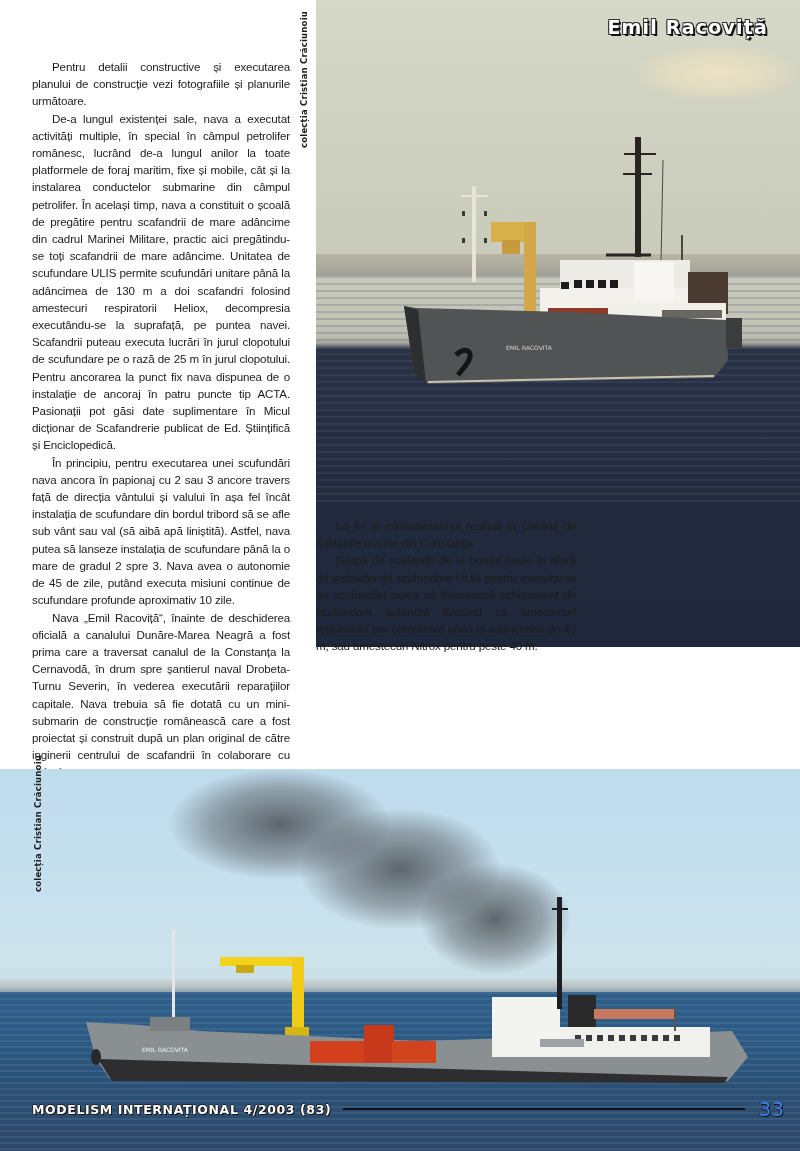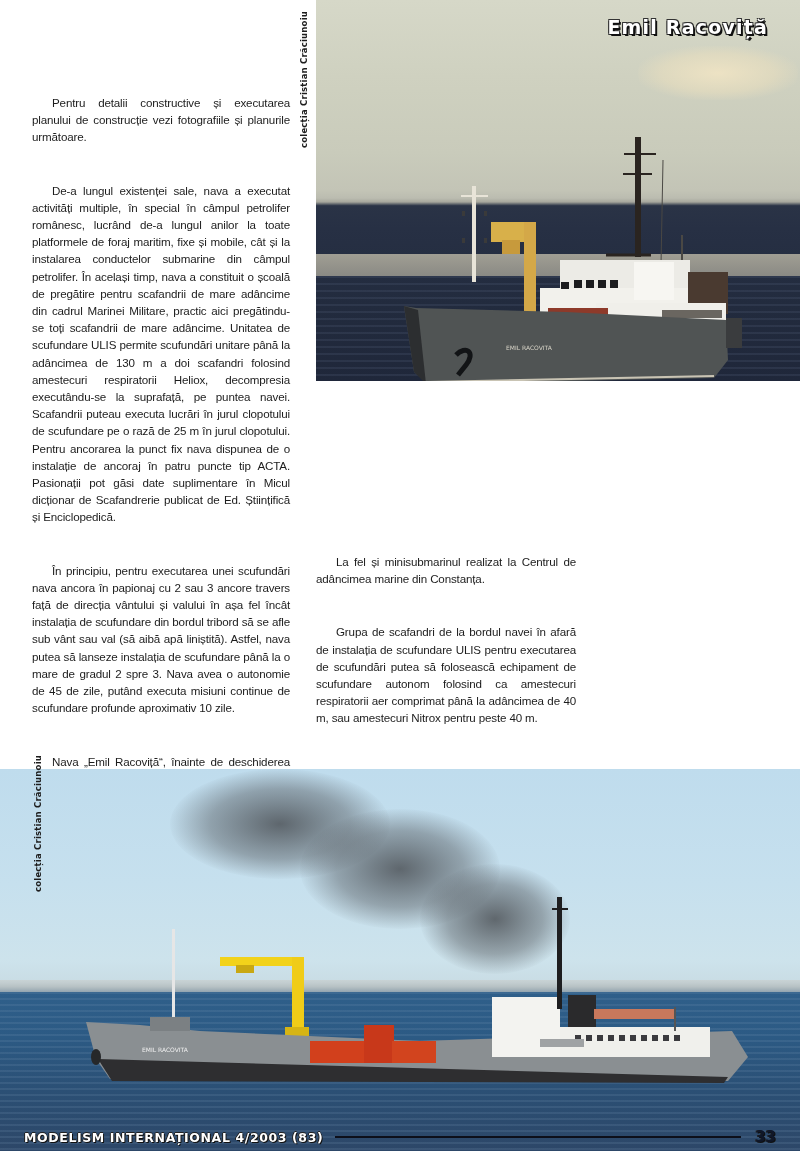--- a/index.html
+++ b/index.html
@@ -9,29 +9,29 @@
     .col {
       position: absolute;
       font-family: "Liberation Sans", sans-serif;
       font-size: 11.6px;
       line-height: 17.2px;
       text-align: justify;
       color: #1c1c1c;
       letter-spacing: -0.15px;
     }
     .col p { text-indent: 0; }
-    .col p.ind { text-indent: 20px; margin-top: 36px; }
+    .col p.ind { text-indent: 20px; }
     #col-left { left: 32px; top: 58px; width: 258px; }
     #col-right { left: 316px; top: 517px; width: 260px; }
 
     .end-mark { display: inline-block; width: 8px; height: 8px; background: #111; margin-left: 4px; vertical-align: 0px; }
 
     
     #photo-top {
-      position: absolute; left: 316px; top: 0; width: 484px; height: 381px; overflow: hidden;
+      position: absolute; left: 316px; top: 0; width: 484px; height: 647px; overflow: hidden;
       background: linear-gradient(to bottom, #d6d8c8 0%, #cfd1c0 20%, #c9cbbb 40%, #c3c4b6 50%, #bbbcb0 52%, #a8a89e 53%, #2a3346 54%, #273044 60%, #222b3e 80%, #1f273a 100%);
     }
     #photo-top .cloud { position: absolute; left: 322px; top: 46px; width: 160px; height: 54px; border-radius: 40px; background: radial-gradient(ellipse at center, rgba(240,228,196,0.9) 0%, rgba(236,224,190,0.5) 50%, rgba(220,214,190,0) 75%); }
     #photo-top .shore { position: absolute; left: 0; top: 254px; width: 484px; height: 22px; background: linear-gradient(to bottom, #b6b2a2, #9c9a90); opacity: 0.85; }
     #photo-top .sea-lines { position: absolute; left: 0; top: 276px; width: 484px; height: 231px;
       background: repeating-linear-gradient(to bottom, rgba(80,92,118,0.25) 0px, rgba(80,92,118,0.25) 2px, rgba(0,0,0,0) 2px, rgba(0,0,0,0) 7px); }
 
     #photo-title {
       position: absolute; right: 32px; top: 16px;
       font-family: "DejaVu Sans", sans-serif; font-weight: bold; font-size: 19px; letter-spacing: 1.2px;
@@ -51,31 +51,31 @@
     #photo-bottom {
       position: absolute; left: 0; top: 769px; width: 800px; height: 382px; overflow: hidden;
       background: linear-gradient(to bottom, #bfdced 0%, #c6e0ee 30%, #cde3ec 50%, #c9dce4 56%, #b6c4c8 57%, #2f5f8a 58.5%, #2c5a84 70%, #2b4f74 85%, #2d4768 100%);
     }
     #photo-bottom .smoke { position: absolute; border-radius: 50%; background: radial-gradient(ellipse at center, rgba(60,62,66,0.75) 0%, rgba(70,72,76,0.4) 45%, rgba(90,95,100,0) 72%); }
     #photo-bottom .shore { position: absolute; left: 0; top: 211px; width: 800px; height: 12px; background: linear-gradient(to bottom, #c8d0d0, #a9b4b8); opacity: 0.8; }
     #photo-bottom .sea-lines { position: absolute; left: 0; top: 223px; width: 800px; height: 159px;
       background: repeating-linear-gradient(to bottom, rgba(120,150,180,0.18) 0px, rgba(120,150,180,0.18) 2px, rgba(0,0,0,0) 2px, rgba(0,0,0,0) 6px); }
 
     #footer-bar {
-      position: absolute; left: 24px; top: 1099px; width: 752px; height: 20px;
-      display: flex; align-items: center; margin-top: 28px;
+      position: absolute; left: 32px; top: 1099px; width: 752px; height: 20px;
+      display: flex; align-items: center;
     }
     #footer-title {
       font-family: "DejaVu Sans", sans-serif; font-weight: bold; font-size: 12.5px; letter-spacing: 0.6px;
       color: #ffffff; white-space: nowrap;
       text-shadow: 1px 1px 0 #111, -1px 0 0 #222, 0 -1px 0 #222;
     }
     #footer-rule { flex: 1; height: 2px; background: #0d0f1a; margin: 0 14px 0 12px; }
     #page-number {
-      font-family: "DejaVu Sans", sans-serif; font-weight: bold; font-size: 15px; color: #0f172a;
+      font-family: "DejaVu Sans", sans-serif; font-weight: normal; font-size: 20px; color: #3b82f6;
       text-shadow: 1px 1px 0 #111, -1px 0 0 #222;
     }
   </style>
 </head>
 <body>
 
 <div id="col-left" class="col">
   <p class="ind">Pentru detalii constructive și executarea planului de construcție vezi fotografiile și planurile următoare.</p>
   <p class="ind">De-a lungul existenței sale, nava a executat activități multiple, în special în câmpul petrolifer românesc, lucrând de-a lungul anilor la toate platformele de foraj maritim, fixe și mobile, cât și la instalarea conductelor submarine din câmpul petrolifer. În același timp, nava a constituit o școală de pregătire pentru scafandrii de mare adâncime din cadrul Marinei Militare, practic aici pregătindu-se toți scafandrii de mare adâncime. Unitatea de scufundare ULIS permite scufundări unitare până la adâncimea de 130 m a doi scafandri folosind amestecuri respiratorii Heliox, decompresia executându-se la suprafață, pe puntea navei. Scafandrii puteau executa lucrări în jurul clopotului de scufundare pe o rază de 25 m în jurul clopotului. Pentru ancorarea la punct fix nava dispunea de o instalație de ancoraj în patru puncte tip ACTA. Pasionații pot găsi date suplimentare în Micul dicționar de Scafandrerie publicat de Ed. Științifică și Enciclopedică.</p>
   <p class="ind">În principiu, pentru executarea unei scufundări nava ancora în papionaj cu 2 sau 3 ancore travers față de direcția vântului și valului în așa fel încât instalația de scufundare din bordul tribord să se afle sub vânt sau val (să aibă apă liniștită). Astfel, nava putea să lanseze instalația de scufundare până la o mare de gradul 2 spre 3. Nava avea o autonomie de 45 de zile, putând executa misiuni continue de scufundare profunde aproximativ 10 zile.</p>
@@ -126,21 +126,21 @@
     <line x1="112" y1="382" x2="398" y2="376" stroke="#c9c4b4" stroke-width="2"></line>
     <text x="190" y="350" font-family="DejaVu Sans, sans-serif" font-size="6" fill="#d8d4c8">EMIL RACOVITA</text>
     <path d="M 140 355 C 150 345, 160 352, 150 365 L 142 375" stroke="#121416" stroke-width="5" fill="none"></path>
     <rect x="410" y="318" width="16" height="30" fill="#3a3c3e"></rect>
   </svg>
   <div id="photo-title">Emil Racoviță</div>
 </div>
 <div id="credit-top" class="credit">colecția Cristian Crăciunoiu</div>
 
 <div id="col-right" class="col">
-  <p class="ind">La fel și minisubmarinul realizat la Centrul de adâncimea marine din Constanța.</p>
+  <p class="ind">La fel și minisubmarinul realizat la Centrul de navigație marine din Constanța.</p>
   <p class="ind">Grupa de scafandri de la bordul navei în afară de instalația de scufundare ULIS pentru executarea de scufundări putea să folosească echipament de scufundare autonom folosind ca amestecuri respiratorii aer comprimat până la adâncimea de 40 m, sau amestecuri Nitrox pentru peste 40 m.</p>
 </div>
 
 <div id="photo-bottom">
   <div class="smoke" style="left:170px;top:0px;width:220px;height:110px;"></div>
   <div class="smoke" style="left:300px;top:40px;width:200px;height:120px;"></div>
   <div class="smoke" style="left:420px;top:95px;width:150px;height:110px;"></div>
   <div class="shore"></div>
   <div class="sea-lines"></div>
   <svg width="800" height="382" viewBox="0 0 800 382" style="position:absolute;left:0;top:0">

